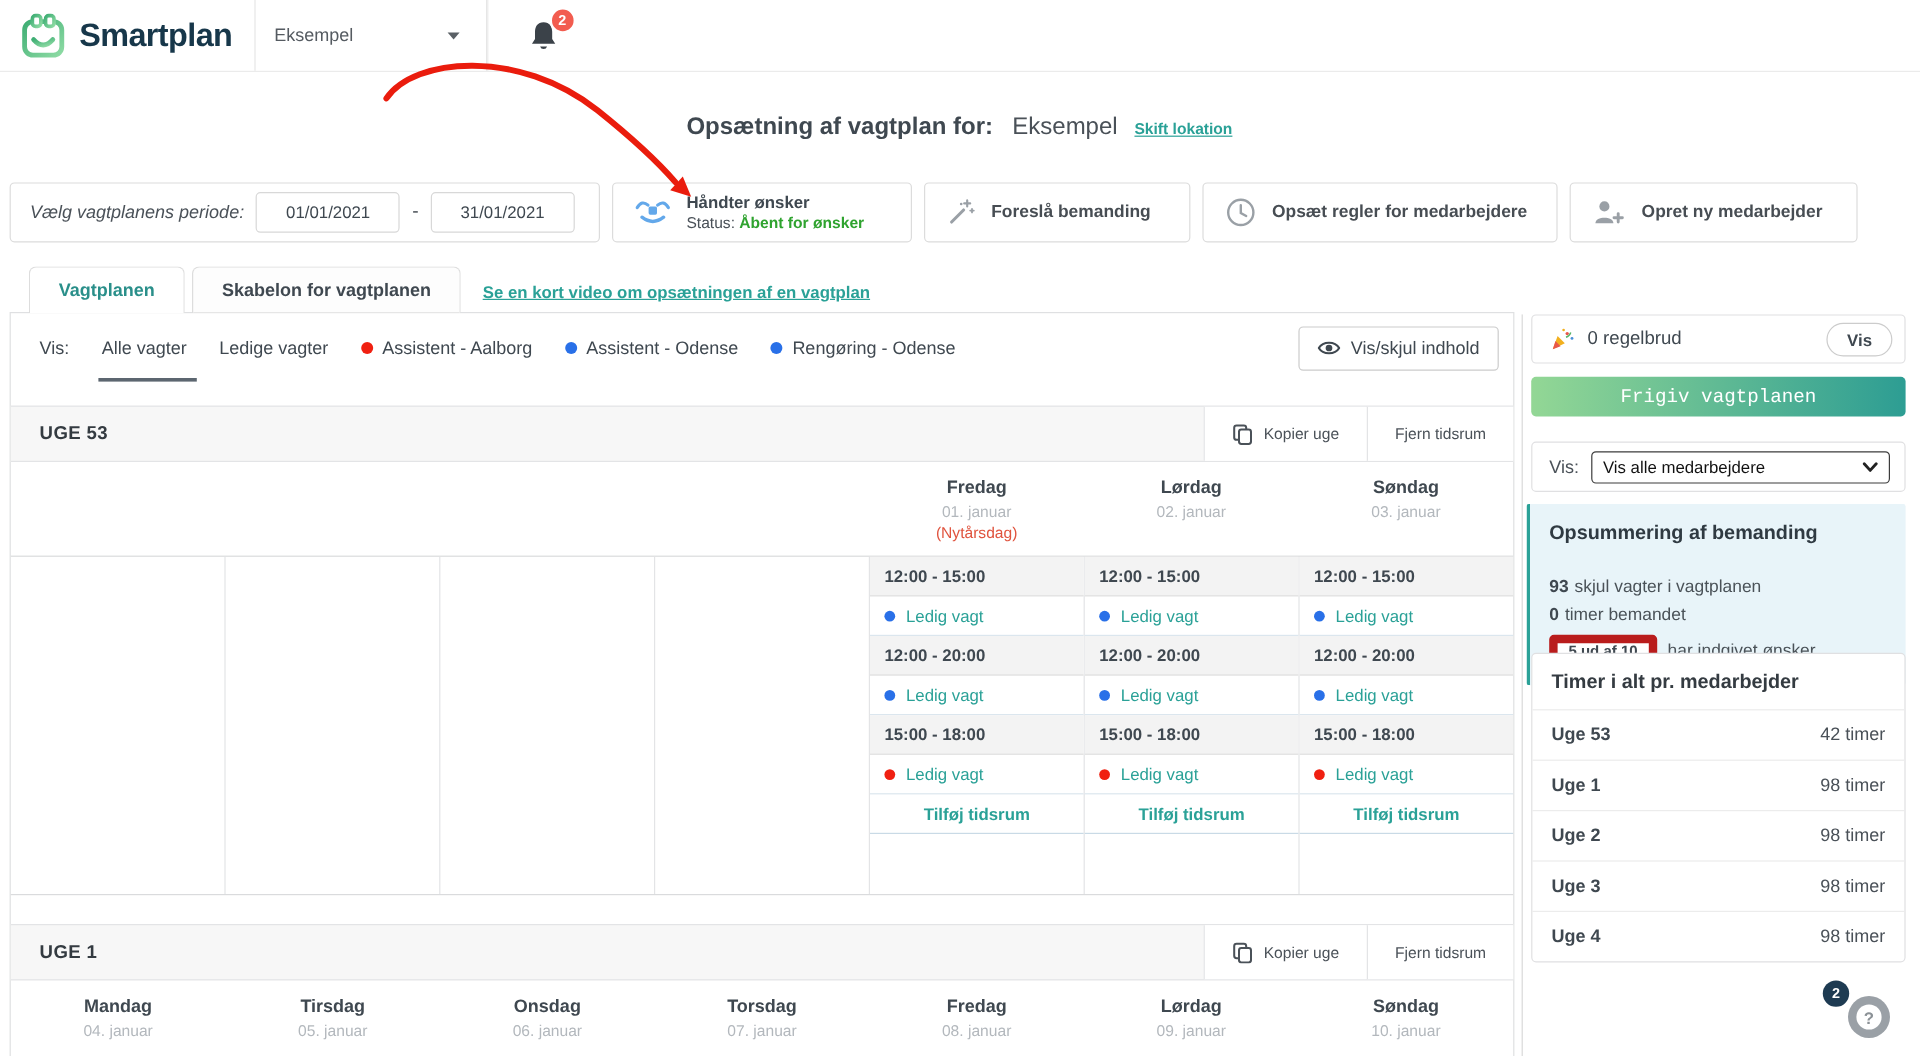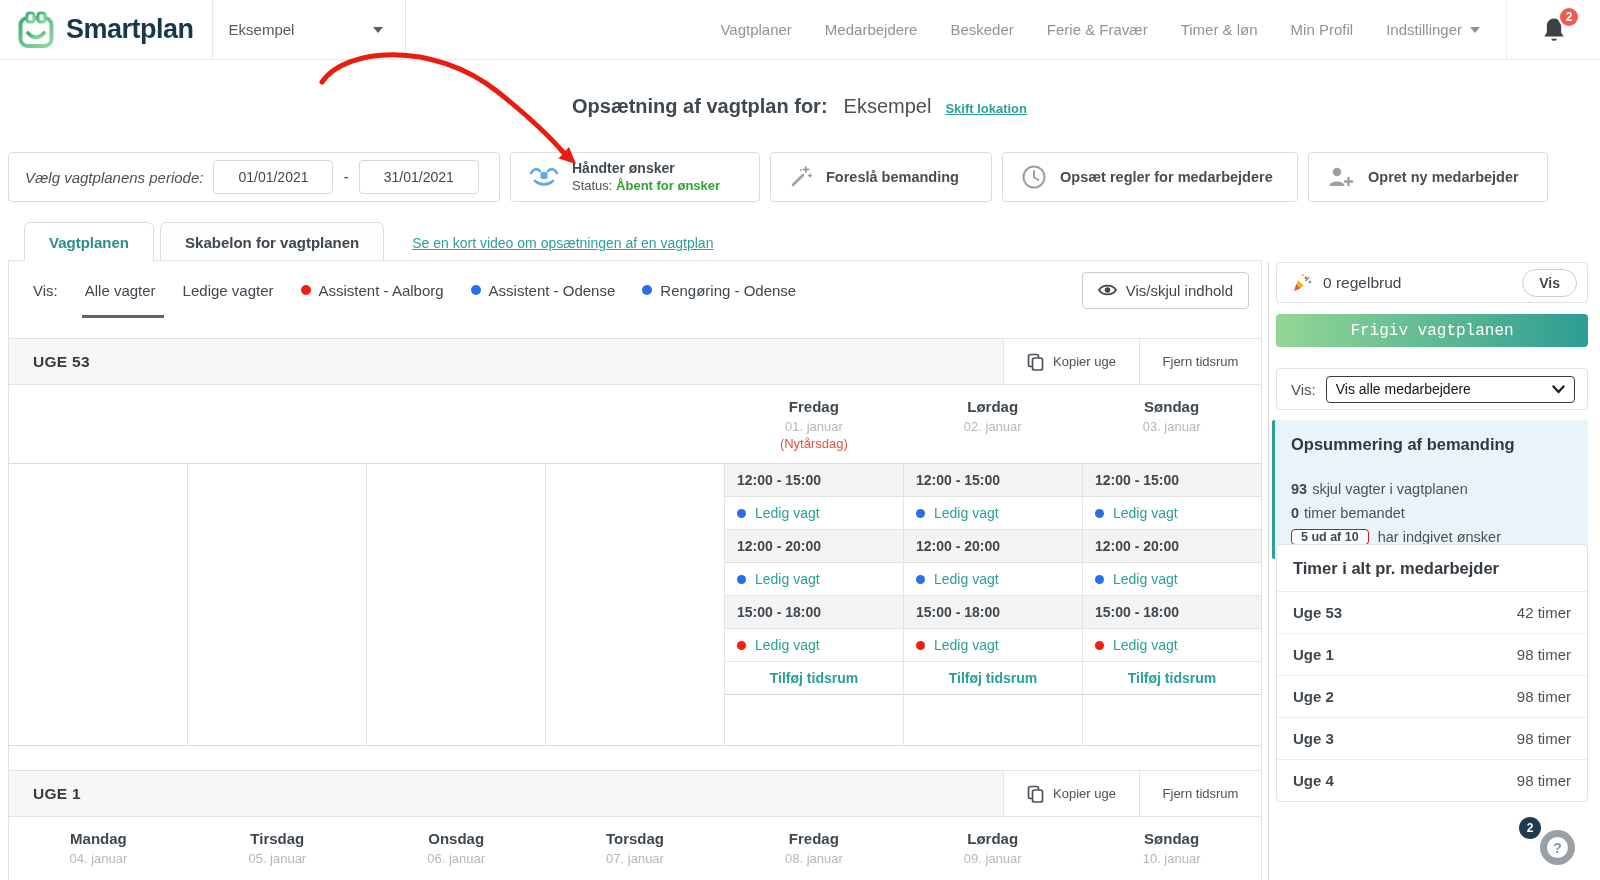--- a/index.html
+++ b/index.html
@@ -50,21 +50,21 @@
   .req-status { font-size:13px; color:#4a5158; }
   .status-green { color:#2fa32f; font-weight:600; }
   .action-label { font-size:14.5px; font-weight:600; color:#474d53; white-space:nowrap; }
 
   
   .tabs-row { position:absolute; left:24px; top:222px; display:flex; align-items:flex-end; z-index:5; }
   .tab { height:39px; display:flex; align-items:center; padding:0 24px; border:1px solid #ddd; border-bottom:none;
          border-radius:6px 6px 0 0; background:#fff; font-size:15px; font-weight:bold; cursor:pointer; margin-right:6px; }
   .tab-active { color:#2a8f8a; position:relative; z-index:6; }
   .tab-inactive { color:#3f4850; background:#fdfdfd; box-shadow:inset 0 -1px 0 #e6e6e6; }
-  .video-link { font-size:14px; font-weight:400; margin:0 0 10px 22px; }
+  .video-link { font-size:14px; font-weight:700; margin:0 0 10px 12px; }
 
   
   .main-panel { position:absolute; left:8px; top:260px; width:1254px; height:680px; background:#fff;
                 border:1px solid #dfe0e2; }
   .filter-row { height:58px; display:flex; align-items:center; gap:27px; padding-left:24px; position:relative; }
   .filter-label { font-size:15px; color:#3f4850; }
   .filter-item { font-size:15px; color:#3f4850; cursor:pointer; white-space:nowrap; }
   .filter-item.active { position:relative; }
   .filter-item.active::after { content:""; position:absolute; left:-3px; right:-8px; bottom:-19px; height:3px; background:#5c6670; }
   .group-item { display:flex; align-items:center; gap:8px; font-size:15px; color:#3f4850; cursor:pointer; white-space:nowrap; }
@@ -111,21 +111,21 @@
                  font-family:Liberation Mono, monospace; }
   .view-box { top:368px; height:42px; display:flex; align-items:center; gap:10px; padding:0 12px 0 14px; }
   .view-label { font-size:15px; color:#4a5158; }
   .select-ctl { flex:1; border:1.5px solid #3c3c3c; border-radius:4px; height:27px; display:flex; align-items:center;
                 justify-content:space-between; padding:0 9px; font-size:14px; color:#111; cursor:pointer; background:#fff; }
   .summary-box { position:absolute; left:1272px; top:420px; width:316px; background:#e8f4f9; border-left:3px solid #2aa197;
                  border-radius:2px; padding:15px 16px 14px 16px; }
   .summary-title { font-size:16.5px; font-weight:bold; color:#2f3a42; margin-bottom:27px; }
   .summary-line { font-size:14.5px; color:#4a5258; margin-bottom:8px; display:flex; align-items:center; gap:5px; }
   .summary-line b { color:#3f4850; }
-  .mini-badge { background:#fff; border:1px solid #b91c1c; border-radius:4px; padding:0 9px; font-size:12.5px;
+  .mini-badge { background:#fff; border:7px solid #b91c1c; border-radius:4px; padding:0 9px; font-size:12.5px;
                 font-weight:bold; color:#3f4850; margin-right:4px; }
   .hours-box { top:544px; }
   .hours-title { font-size:16.5px; font-weight:bold; color:#343b41; padding:14px 16px 13px 16px; border-bottom:1px solid #ececec; }
   .hours-row { display:flex; justify-content:space-between; align-items:center; padding:12px 16px; border-bottom:1px solid #ececec;
                font-size:15px; }
   .hours-row:last-child { border-bottom:none; }
   .hours-week { font-weight:600; color:#3f4850; }
   .hours-val { color:#4a5158; }
 
   .help-fab { position:absolute; left:1540px; top:830px; width:35px; height:35px; border-radius:50%; background:#9aa0a6;
@@ -162,32 +162,20 @@
           <rect x="22" y="3" width="7" height="9" rx="2.6" fill="#fff" stroke="url(#lg)" stroke-width="3"></rect>
           <path d="M12 23 q8 9 16 0" fill="none" stroke="url(#lg)" stroke-width="4" stroke-linecap="round"></path>
         </svg>
       </span>
       <span class="logo-text">Smartplan</span>
     </div>
     <div class="loc-select">
       <span>Eksempel</span>
       <span class="caret-down"></span>
     </div>
-    <nav class="topnav">
-      <span class="nav-item">Vagtplaner</span>
-      <span class="nav-item">Medarbejdere</span>
-      <span class="nav-item">Beskeder</span>
-      <span class="nav-item">Ferie &amp; Fravær</span>
-      <span class="nav-item">Timer &amp; løn</span>
-      <span class="nav-item">Min Profil</span>
-      <span class="nav-item">
-        <span>Indstillinger</span>
-        <span class="caret-down" style="border-top-color:#8d939b;"></span>
-      </span>
-    </nav>
     <div class="bell-area">
       <span class="icon">
         <svg width="28" height="30" viewBox="0 0 24 26">
           <path d="M12 3 C7.6 3 5.8 6.2 5.8 10 v5.2 L3.6 18.6 h16.8 L18.2 15.2 V10 C18.2 6.2 16.4 3 12 3 Z" fill="#3b4249"></path>
           <path d="M9.5 20.5 a2.6 2.6 0 0 0 5 0 Z" fill="#3b4249"></path>
         </svg>
       </span>
       <span class="badge">2</span>
     </div>
   </header>

